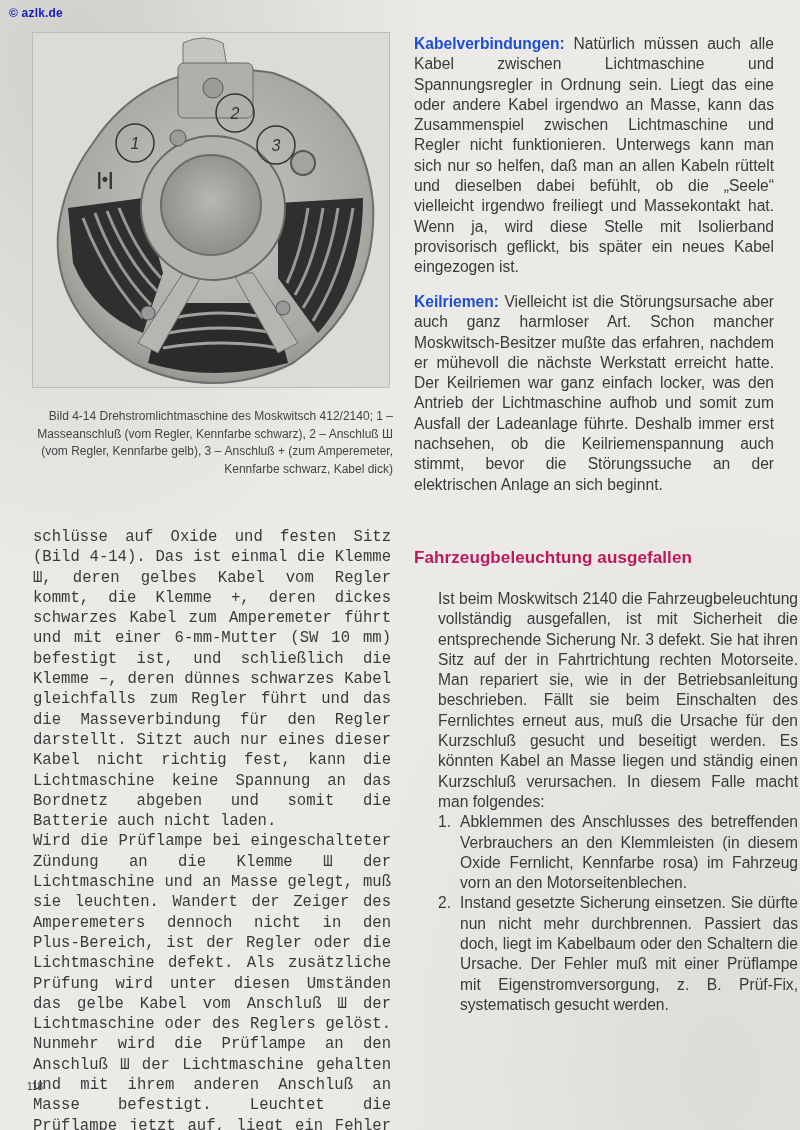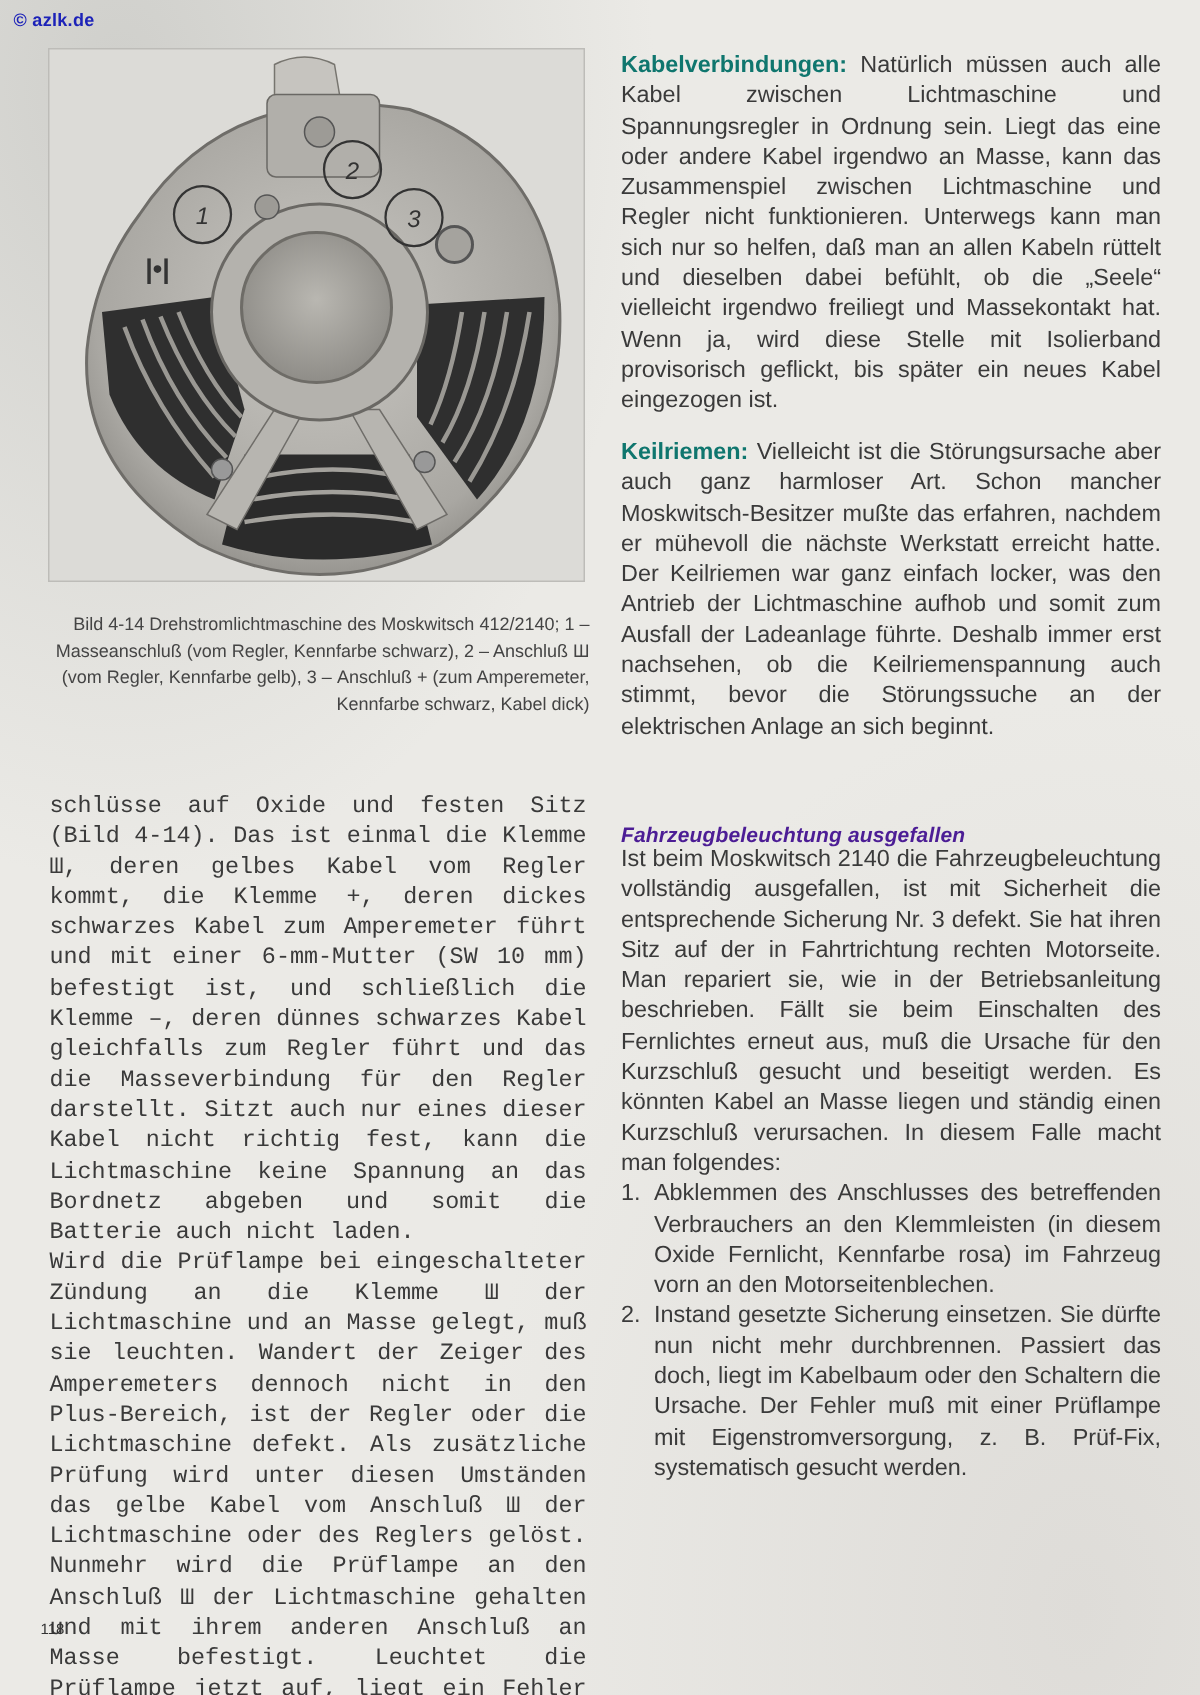--- a/index.html
+++ b/index.html
@@ -29,24 +29,24 @@
   }
   .photo svg { display: block; }
   .col { position: absolute; font-size: 15.6px; line-height: 20.3px; text-align: justify; }
   .col p { margin: 0; }
   .col-left { left: 33px; width: 358px; font-family: Liberation Mono, monospace; }
   .col-right { left: 414px; width: 360px; }
   .caption {
     position: absolute; left: 33px; top: 408px; width: 360px;
     font-size: 12px; line-height: 17.6px; text-align: right; color: #444;
   }
-  b.lead { font-weight: bold; color: #0f766e; }
+  b.lead { font-weight: bold; color: #1d4ed8; }
   .heading {
     position: absolute; left: 414px; top: 548px;
-    font-size: 14px; font-weight: bold; color: #4c1d95; letter-spacing: 0.1px; font-style: italic;
+    font-size: 17px; font-weight: bold; color: #be185d; letter-spacing: 0.1px;
   }
   ol.steps { margin: 0; padding: 0; list-style: none; }
   ol.steps li { position: relative; padding-left: 22px; }
   ol.steps li .num { position: absolute; left: 0; top: 0; }
   .page-number {
     position: absolute; left: 27px; top: 1081px; font-size: 10px; color: #333;
   }
 </style>
 </head>
 <body>
@@ -134,21 +134,21 @@
 <div class="col col-right" style="top:34px;">
   <p><b class="lead">Kabelverbindungen:</b><span> Natürlich müssen auch alle Kabel zwischen Lichtmaschine und Spannungsregler in Ordnung sein. Liegt das eine oder andere Kabel irgendwo an Masse, kann das Zusammenspiel zwischen Lichtmaschine und Regler nicht funktionieren. Unterwegs kann man sich nur so helfen, daß man an allen Kabeln rüttelt und dieselben dabei befühlt, ob die „Seele“ vielleicht irgendwo freiliegt und Massekontakt hat. Wenn ja, wird diese Stelle mit Isolierband provisorisch geflickt, bis später ein neues Kabel eingezogen ist.</span></p>
 </div>
 
 <div class="col col-right" style="top:292px;">
   <p><b class="lead">Keilriemen:</b><span> Vielleicht ist die Störungsursache aber auch ganz harmloser Art. Schon mancher Moskwitsch-Besitzer mußte das erfahren, nachdem er mühevoll die nächste Werkstatt erreicht hatte. Der Keilriemen war ganz einfach locker, was den Antrieb der Lichtmaschine aufhob und somit zum Ausfall der Ladeanlage führte. Deshalb immer erst nachsehen, ob die Keilriemenspannung auch stimmt, bevor die Störungssuche an der elektrischen Anlage an sich beginnt.</span></p>
 </div>
 
 <div class="heading">Fahrzeugbeleuchtung ausgefallen</div>
 
-<div class="col col-right" style="top:563px;">
+<div class="col col-right" style="top:589px;margin-left:24px;">
   <p>Ist beim Moskwitsch 2140 die Fahrzeugbeleuchtung vollständig ausgefallen, ist mit Sicherheit die entsprechende Sicherung Nr. 3 defekt. Sie hat ihren Sitz auf der in Fahrtrichtung rechten Motorseite. Man repariert sie, wie in der Betriebsanleitung beschrieben. Fällt sie beim Einschalten des Fernlichtes erneut aus, muß die Ursache für den Kurzschluß gesucht und beseitigt werden. Es könnten Kabel an Masse liegen und ständig einen Kurzschluß verursachen. In diesem Falle macht man folgendes:</p>
   <ol class="steps">
     <li>
       <span class="num">1.</span>
       <span>Abklemmen des Anschlusses des betreffenden Verbrauchers an den Klemmleisten (in diesem Oxide Fernlicht, Kennfarbe rosa) im Fahrzeug vorn an den Motorseitenblechen.</span>
     </li>
     <li>
       <span class="num">2.</span>
       <span>Instand gesetzte Sicherung einsetzen. Sie dürfte nun nicht mehr durchbrennen. Passiert das doch, liegt im Kabelbaum oder den Schaltern die Ursache. Der Fehler muß mit einer Prüflampe mit Eigenstromversorgung, z. B. Prüf-Fix, systematisch gesucht werden.</span>
     </li>

